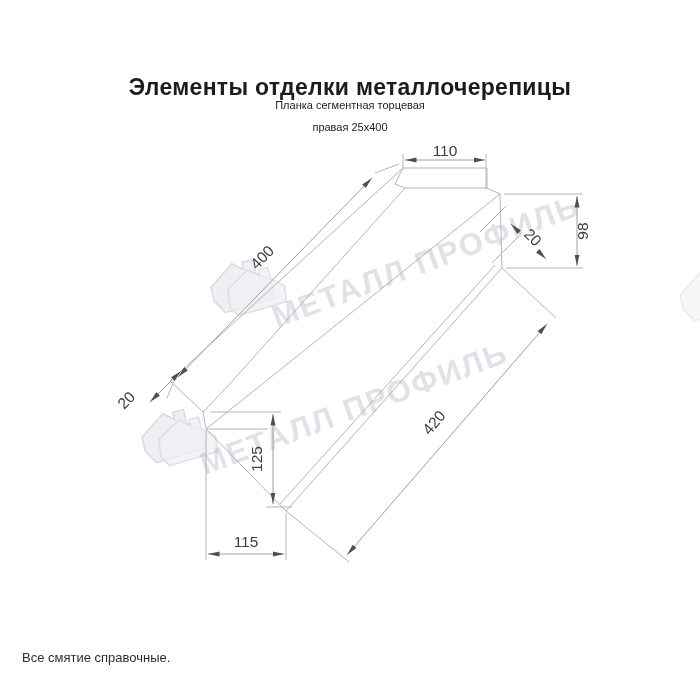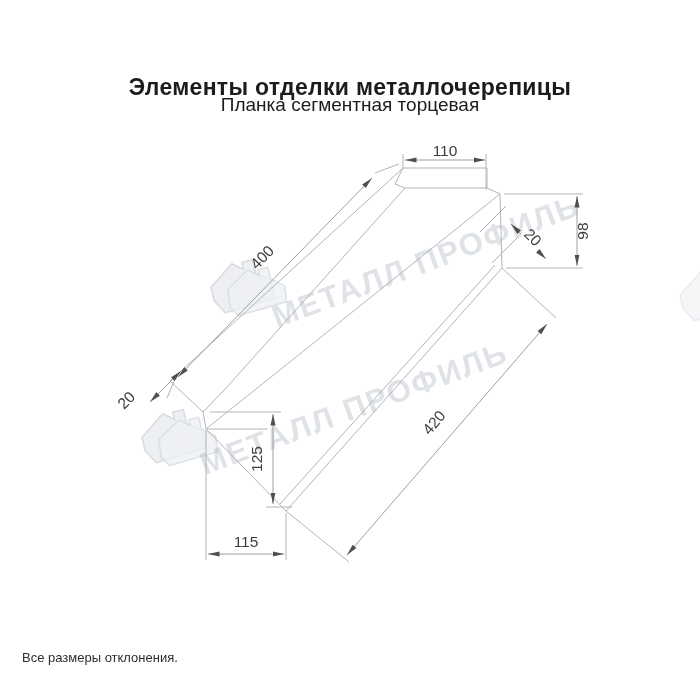--- a/index.html
+++ b/index.html
@@ -6,21 +6,21 @@
   .page{
     position:relative;width:700px;height:700px;background:#ffffff;overflow:hidden;
     font-family:"Liberation Sans", sans-serif;
   }
   .title{
     position:absolute;top:30px;left:0;width:100%;text-align:center;
     font-size:23px;font-weight:bold;color:#1c1c1c;letter-spacing:0.3px;margin-top:44px;
   }
   .subtitle{
     position:absolute;top:94px;left:0;width:100%;text-align:center;
-    font-size:19px;font-weight:400;color:#1d1d1d;line-height:22px;
+    font-size:11px;font-weight:400;color:#1d1d1d;line-height:22px;
   }
   .drawing-svg{position:absolute;top:0;left:0;}
   .footnote{
     position:absolute;left:22px;top:648px;
     font-size:13px;color:#2d2d2d;line-height:19px;
   }
   
   .obj-line{stroke:#b0b5bc;stroke-width:1;fill:none;}
   .ext-line{stroke:#b0b5bc;stroke-width:1;fill:none;}
   .dim-line{stroke:#9aa0a7;stroke-width:1;fill:none;}
@@ -38,20 +38,21 @@
 </style>
 </head>
 <body>
 
 <div class="page">
 
   <div class="title">Элементы отделки металлочерепицы</div>
 
   <div class="subtitle">
     <div>Планка сегментная торцевая</div>
+    <div>правая 25х400</div>
   </div>
 
   <svg class="drawing-svg" width="700" height="700" viewBox="0 0 700 700" xmlns="http://www.w3.org/2000/svg">
 
     <defs>
       <marker id="arr" viewBox="0 0 12 7" refX="11.5" refY="3.5" markerWidth="12" markerHeight="7" markerUnits="userSpaceOnUse" orient="auto-start-reverse">
         <path d="M11.5,3.5 L0,1 L0,6 Z" fill="#4f4f4f"></path>
       </marker>
     </defs>
 
@@ -132,16 +133,16 @@
       <text class="dim-text" transform="translate(529,241) rotate(45)">20</text>
       <text class="dim-text" transform="translate(266,261) rotate(-46)">400</text>
       <text class="dim-text" transform="translate(130,404) rotate(-45)">20</text>
       <text class="dim-text" transform="translate(438,426) rotate(-49)">420</text>
       <text class="dim-text" transform="translate(262,459) rotate(-90)">125</text>
       <text class="dim-text" transform="translate(246,547)">115</text>
     </g>
   </svg>
 
   <div class="footnote">
-    <div>Все размеры отклонения.</div>
+    <div>Все смятие справочные.</div>
   </div>
 
 </div>
 
 </body></html>

